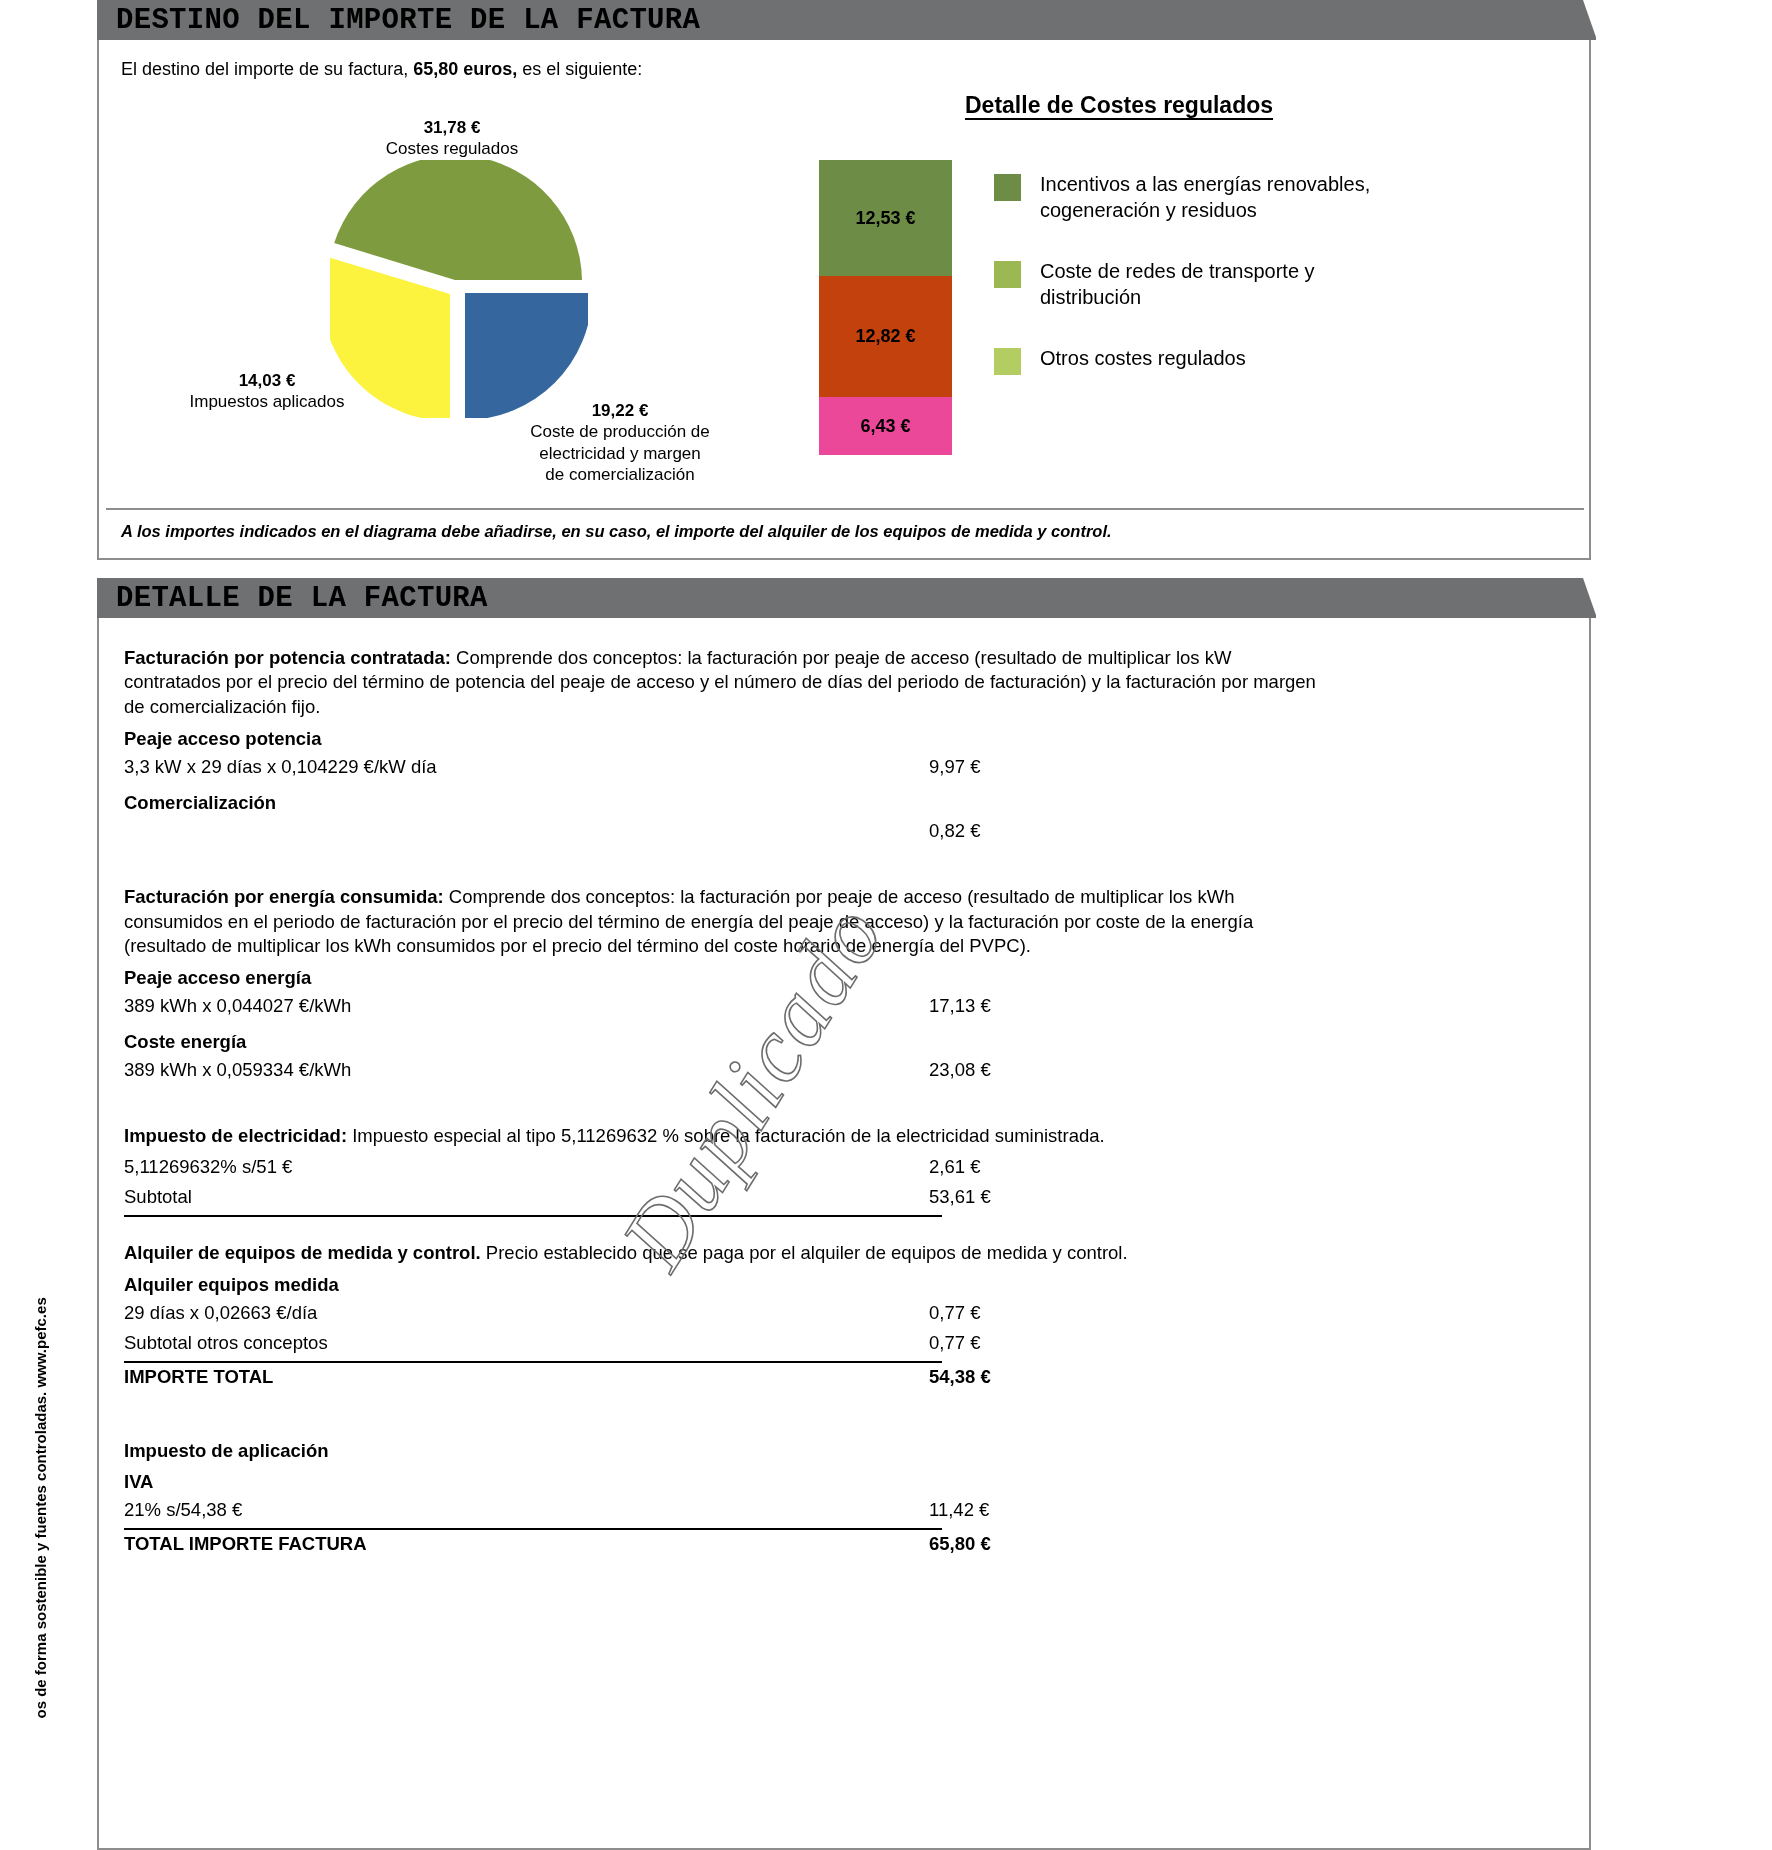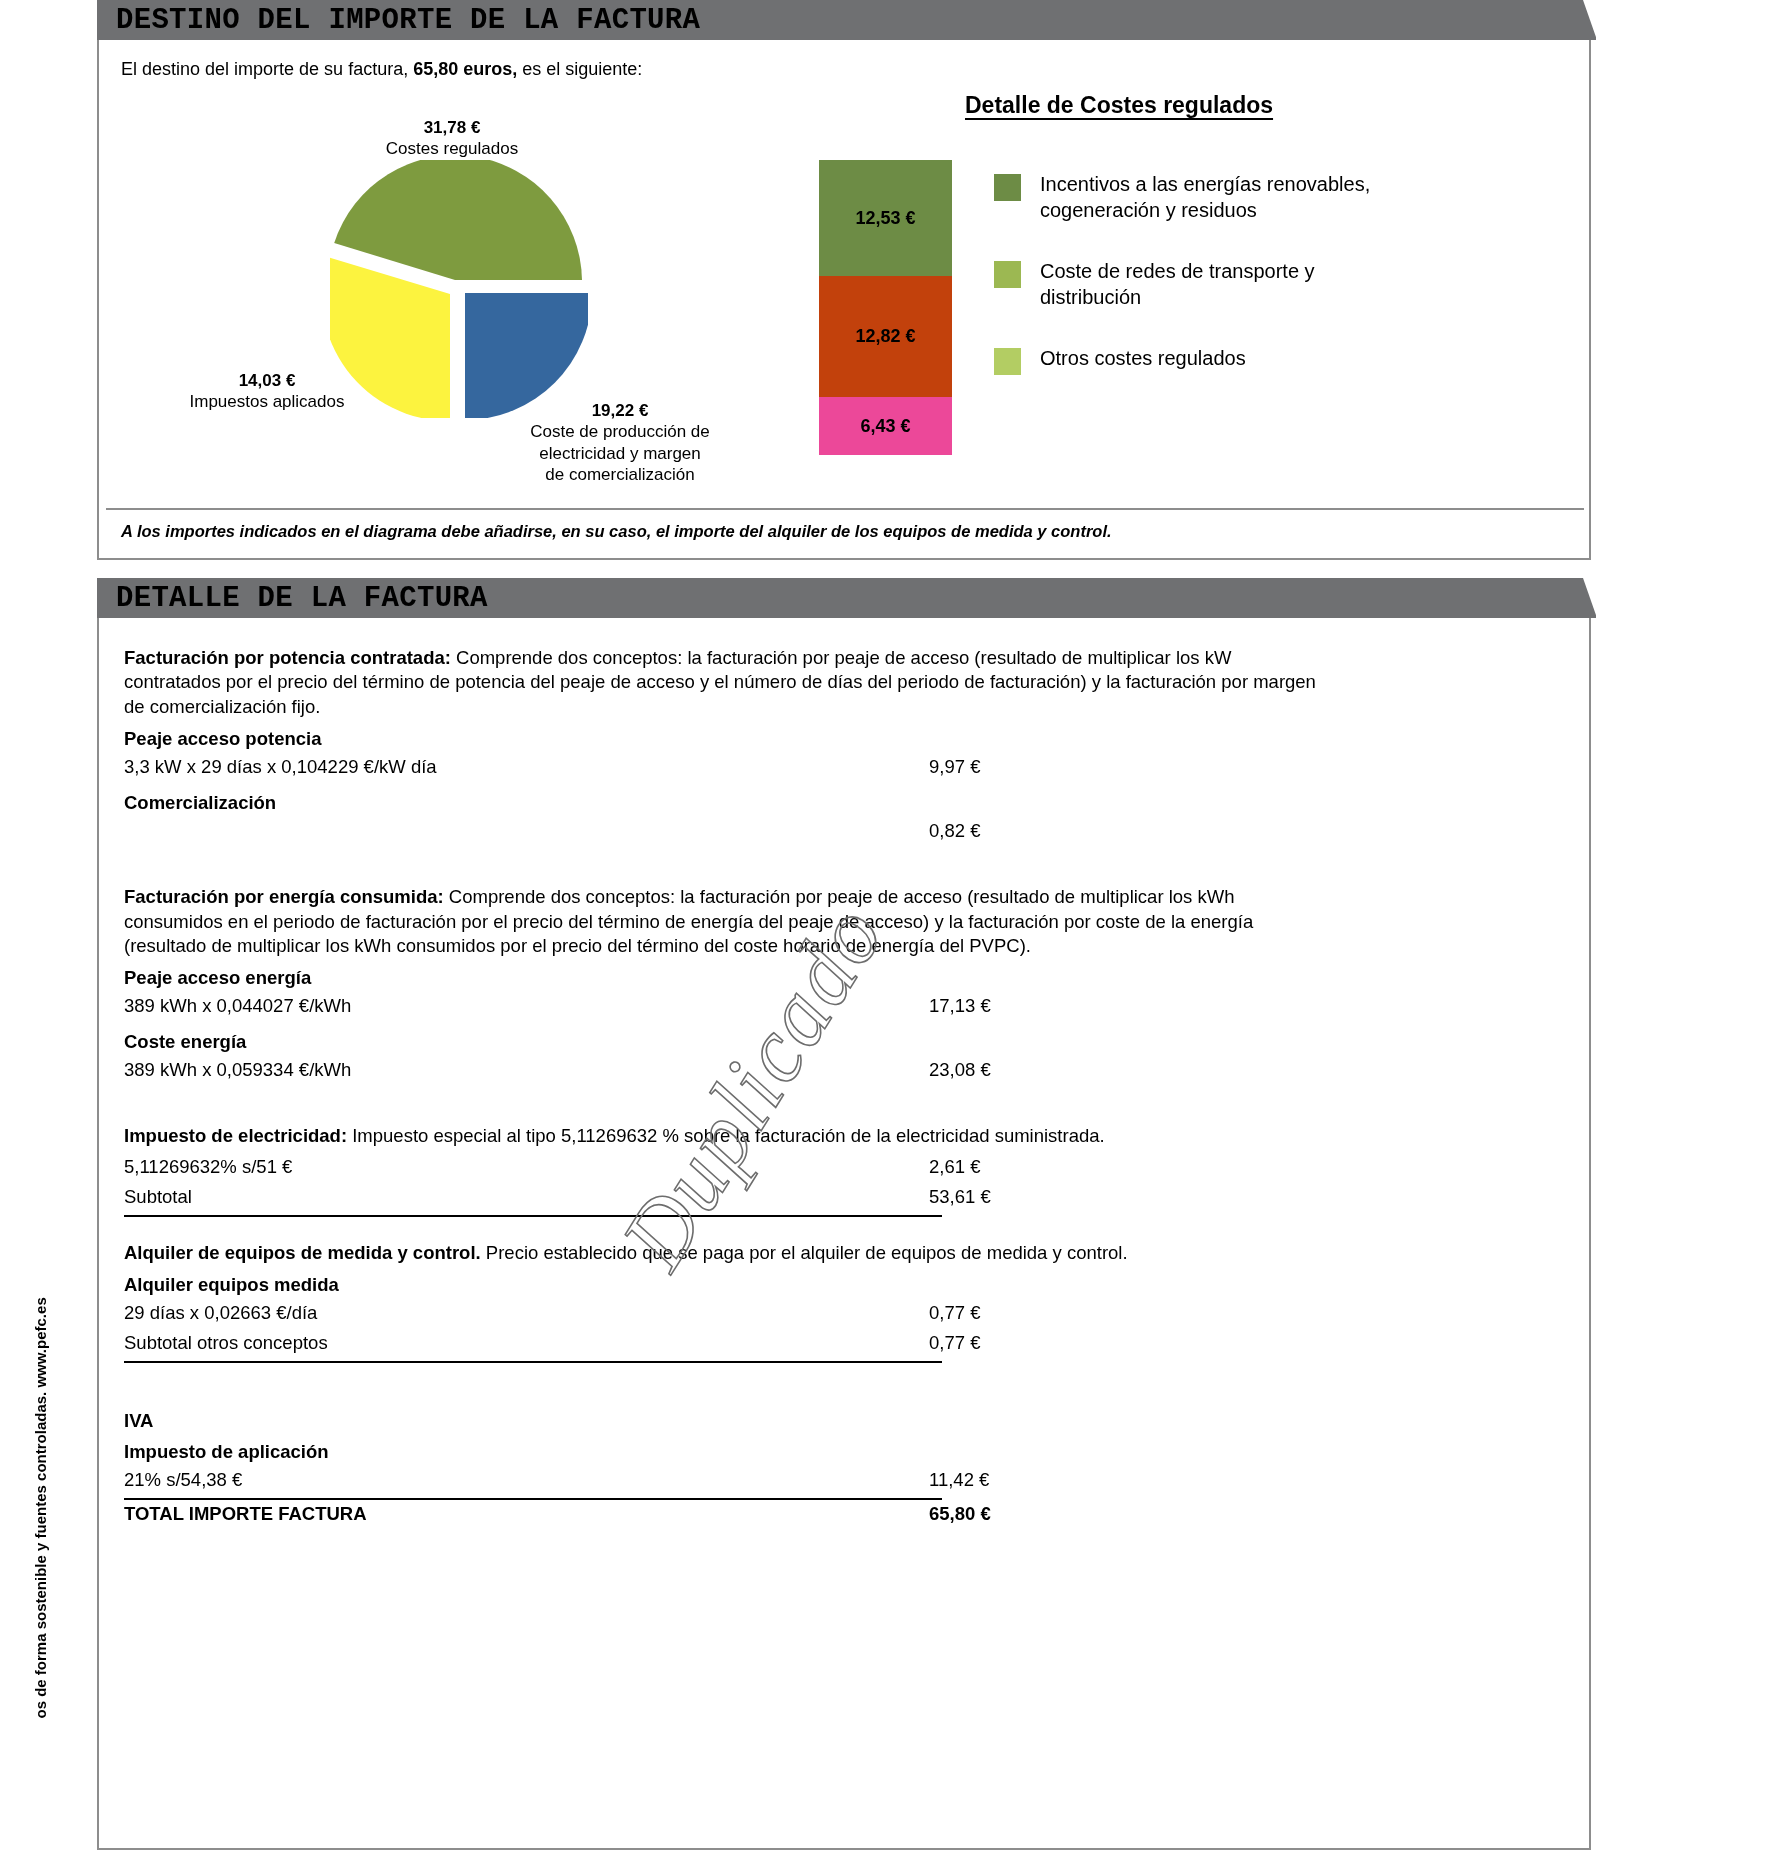--- a/index.html
+++ b/index.html
@@ -400,25 +400,29 @@
   <div class="sub-head">Alquiler equipos medida</div>
   <div class="row">
     <span class="desc">29 días  x  0,02663 €/día</span>
     <span class="amount">0,77 €</span>
   </div>
   <div class="row">
     <span class="desc">Subtotal otros conceptos</span>
     <span class="amount">0,77 €</span>
   </div>
   <div class="rule"></div>
+  <div class="row bold">
+    <span class="desc">IMPORTE TOTAL</span>
+    <span class="amount">54,38 €</span>
+  </div>
 
   <div class="spacer-lg"></div>
 
+  <div class="sub-head">Impuesto de aplicación</div>
   <div class="sub-head">IVA</div>
-  <div class="sub-head">Impuesto de aplicación</div>
   <div class="row">
     <span class="desc">21% s/54,38 €</span>
     <span class="amount">11,42 €</span>
   </div>
   <div class="rule"></div>
   <div class="row bold">
     <span class="desc">TOTAL IMPORTE FACTURA</span>
     <span class="amount">65,80 €</span>
   </div>
 

